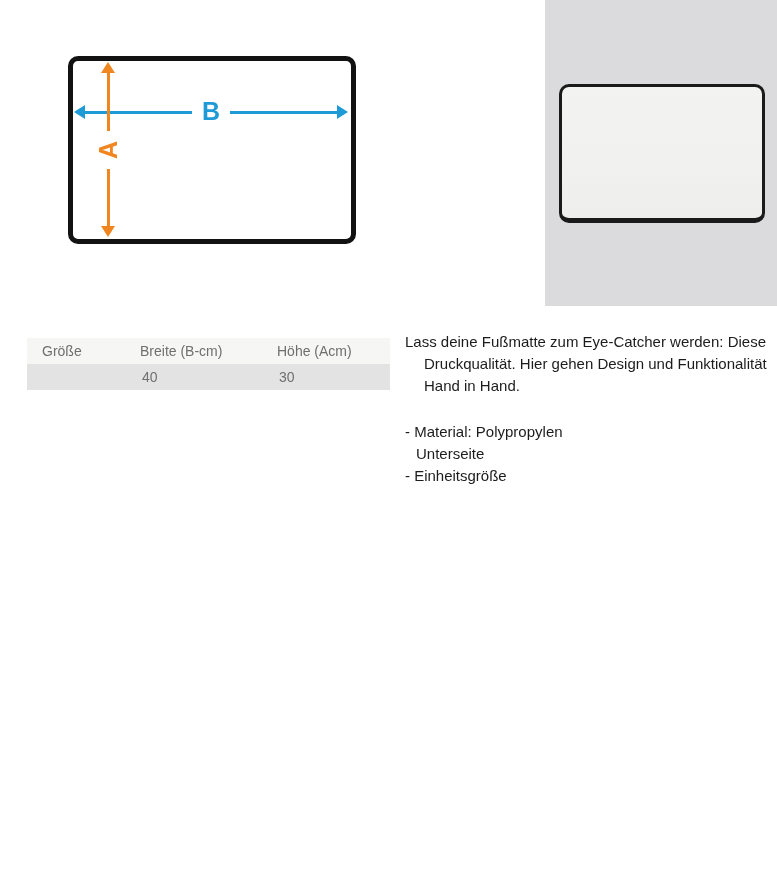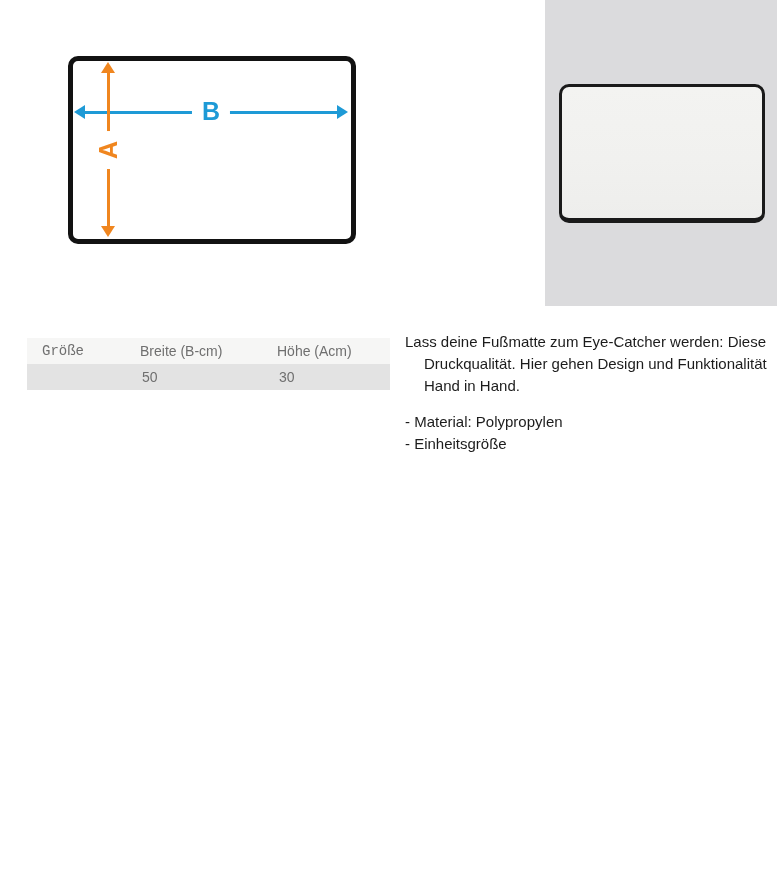--- a/index.html
+++ b/index.html
@@ -62,31 +62,31 @@
     position:absolute; left:27px; top:338px; width:363px;
     border-collapse:collapse; table-layout:fixed;
     font-size:14px; color:var(--table-text,#6f6f6f);
   }
   .size-table th, .size-table td {
     height:26px; font-weight:normal; text-align:left; vertical-align:middle;
     overflow:hidden; white-space:nowrap;
   }
   .size-table thead tr { background:var(--table-header-bg,#f6f6f5); }
   .size-table tbody tr { background:var(--table-row-bg,#e3e3e3); }
-  .size-table th:first-child, .size-table td:first-child { padding-left:15px;font-family:Liberation Mono, monospace; }
+  .size-table th:first-child, .size-table td:first-child { padding-left:15px; }
   .size-table td:nth-child(2), .size-table td:nth-child(3) { padding-left:2px; }
 
   
   .description {
     position:absolute; left:405px; top:331px; width:372px;
     font-size:15px; line-height:22px; color:var(--body-text,#1c1c1c);
   }
   .para-line { white-space:pre-wrap; }
   .para-line.cont { padding-left:19px; }
-  .features { margin-top:14px; }
+  .features { margin-top:24px; }
   .feature-line { white-space:pre-wrap; }
   .feature-line.wrap { padding-left:11px; }
 </style>
 </head>
 <body>
 
 <div class="canvas">
 
   <div class="diagram">
     <div class="arrow-h">
@@ -116,31 +116,32 @@
     <thead>
       <tr>
         <th>Größe</th>
         <th>Breite (B-cm)</th>
         <th>Höhe (Acm)</th>
       </tr>
     </thead>
     <tbody>
       <tr>
         <td></td>
-        <td>50</td>
+        <td>40</td>
         <td>30</td>
       </tr>
     </tbody>
   </table>
 
   <div class="description">
     <div class="para">
       <div class="para-line">Lass deine Fußmatte zum Eye-Catcher werden: Diese</div>
       <div class="para-line cont">Druckqualität. Hier gehen Design und Funktionalität</div>
       <div class="para-line cont">Hand in Hand.</div>
     </div>
     <div class="features">
       <div class="feature-line">- Material: Polypropylen</div>
+      <div class="feature-line wrap">Unterseite</div>
       <div class="feature-line">- Einheitsgröße</div>
     </div>
   </div>
 
 </div>
 
 </body></html>

